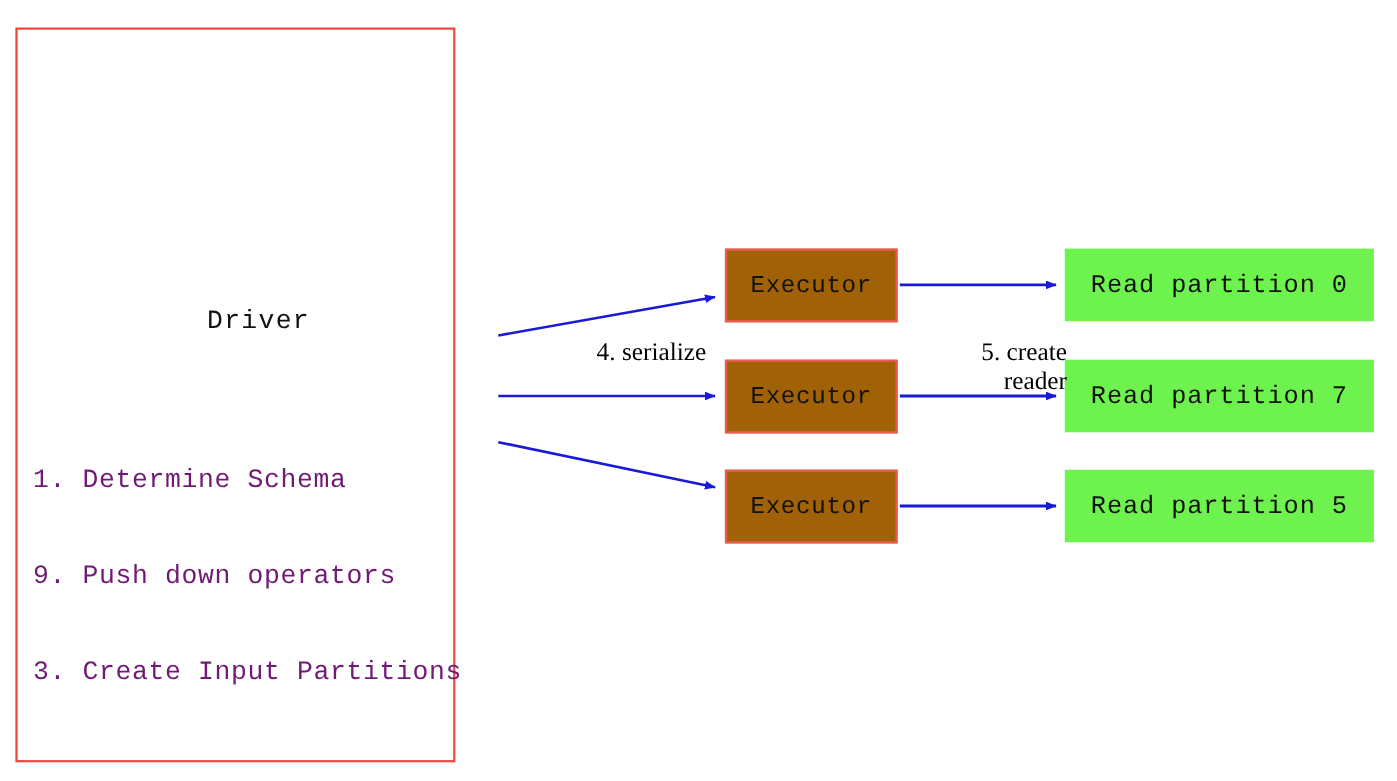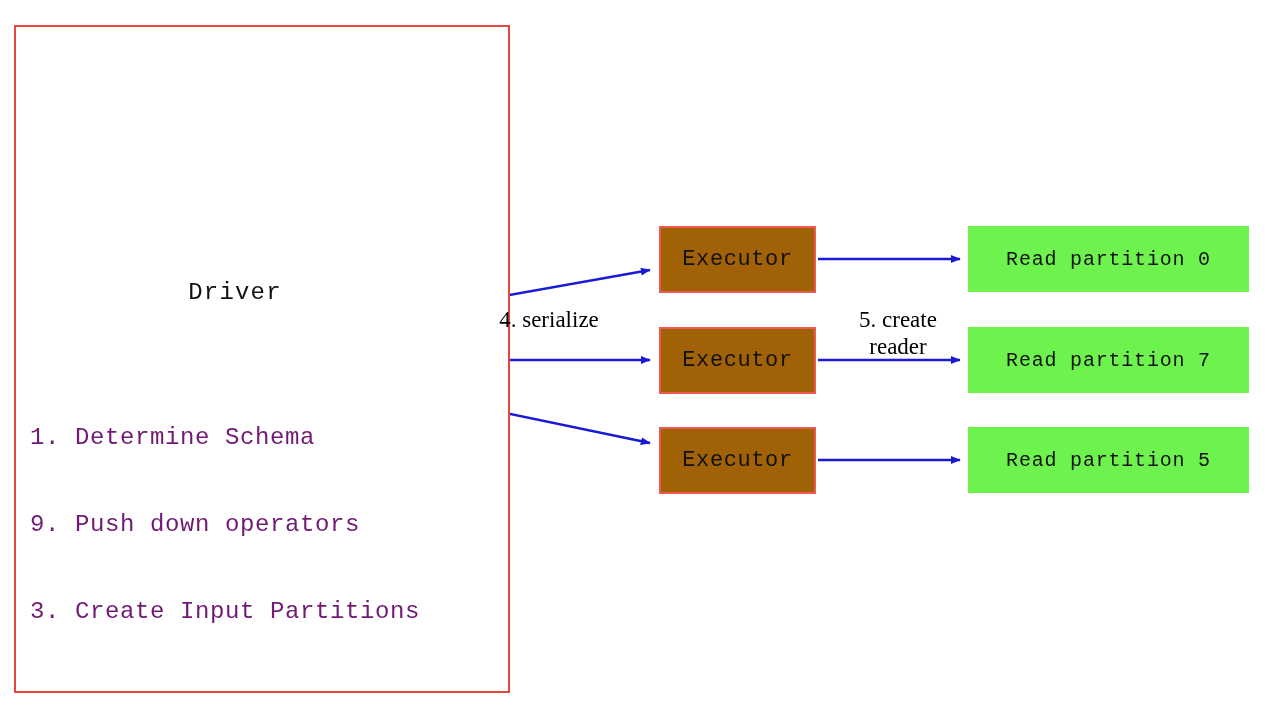--- a/index.html
+++ b/index.html
@@ -23,21 +23,21 @@
     width: 1270px;
     height: 710px;
     pointer-events: none;
   }
 
   
   .driver-box {
     position: absolute;
     left: 14px;
     top: 25px;
-    width: 496px;
+    width: 400px;
     height: 668px;
     box-sizing: border-box;
     border: 2px solid #e8473f;
     background: #ffffff;
   }
   .driver-title {
     position: absolute;
     left: 0;
     top: 252px;
     width: 438px;
@@ -85,30 +85,30 @@
     position: absolute;
     width: 281px;
     height: 66px;
     box-sizing: border-box;
     background: #6ef24e;
     display: flex;
     align-items: center;
     justify-content: center;
   }
   .part-box .part-label {
-    font-size: 20px;
+    font-size: 23px;
     letter-spacing: 0.8px;
     color: #111111;
     font-family: "Liberation Mono", "DejaVu Sans Mono", monospace;
   }
 
   
   .edge-label {
     position: absolute;
-    text-align: center;
+    text-align: right;
     font-family: "Liberation Serif", "DejaVu Serif", serif;
     font-size: 23px;
     line-height: 27px;
     color: #000000;
     white-space: nowrap;
   }
   .edge-label .lbl-line { display: block; }
   #label-serialize {
     left: 456px;
     top: 306px;

